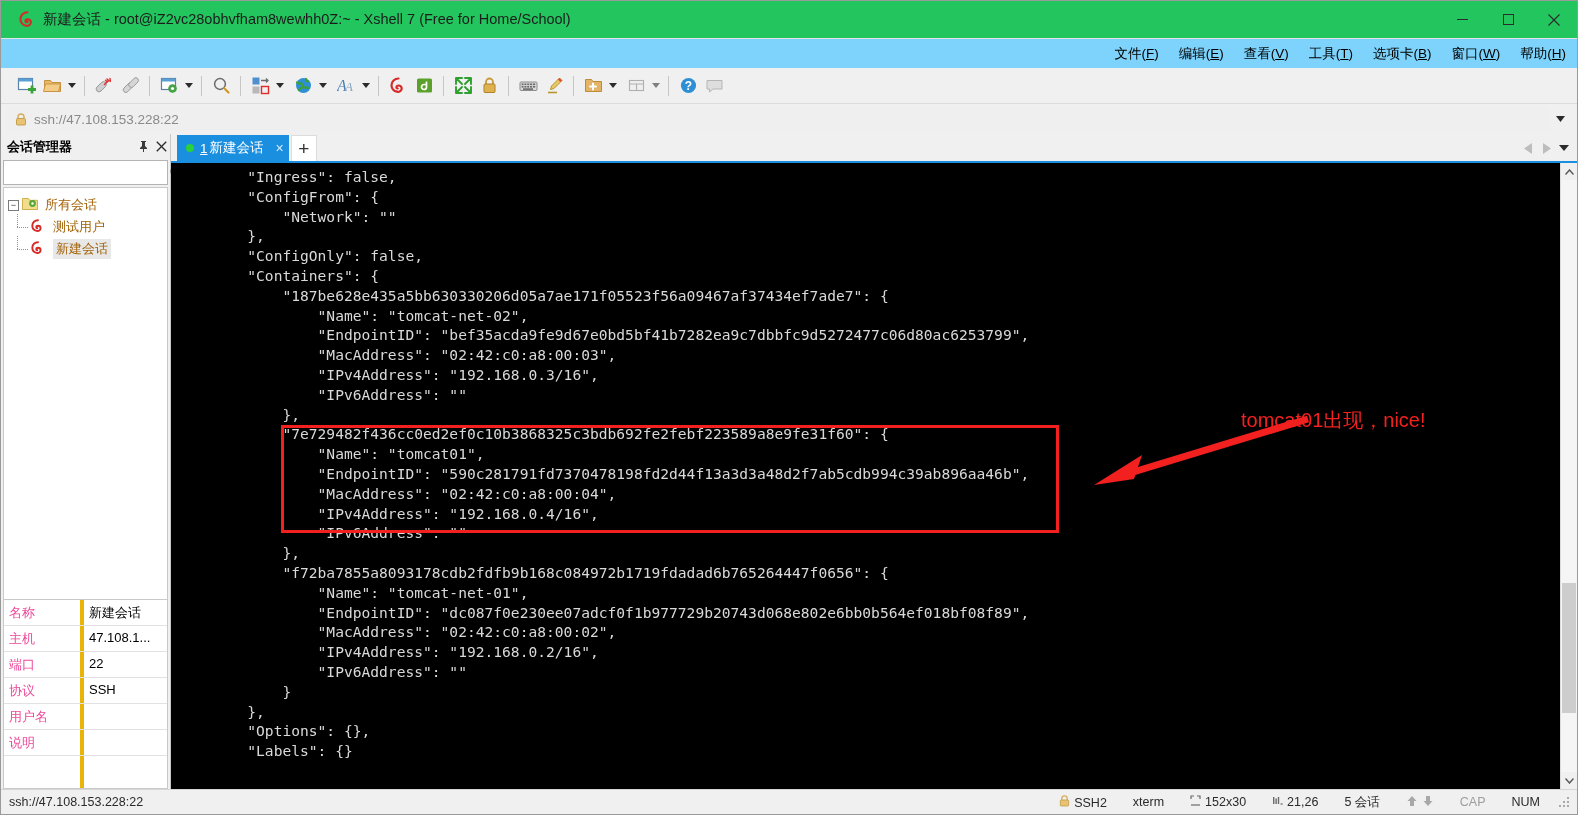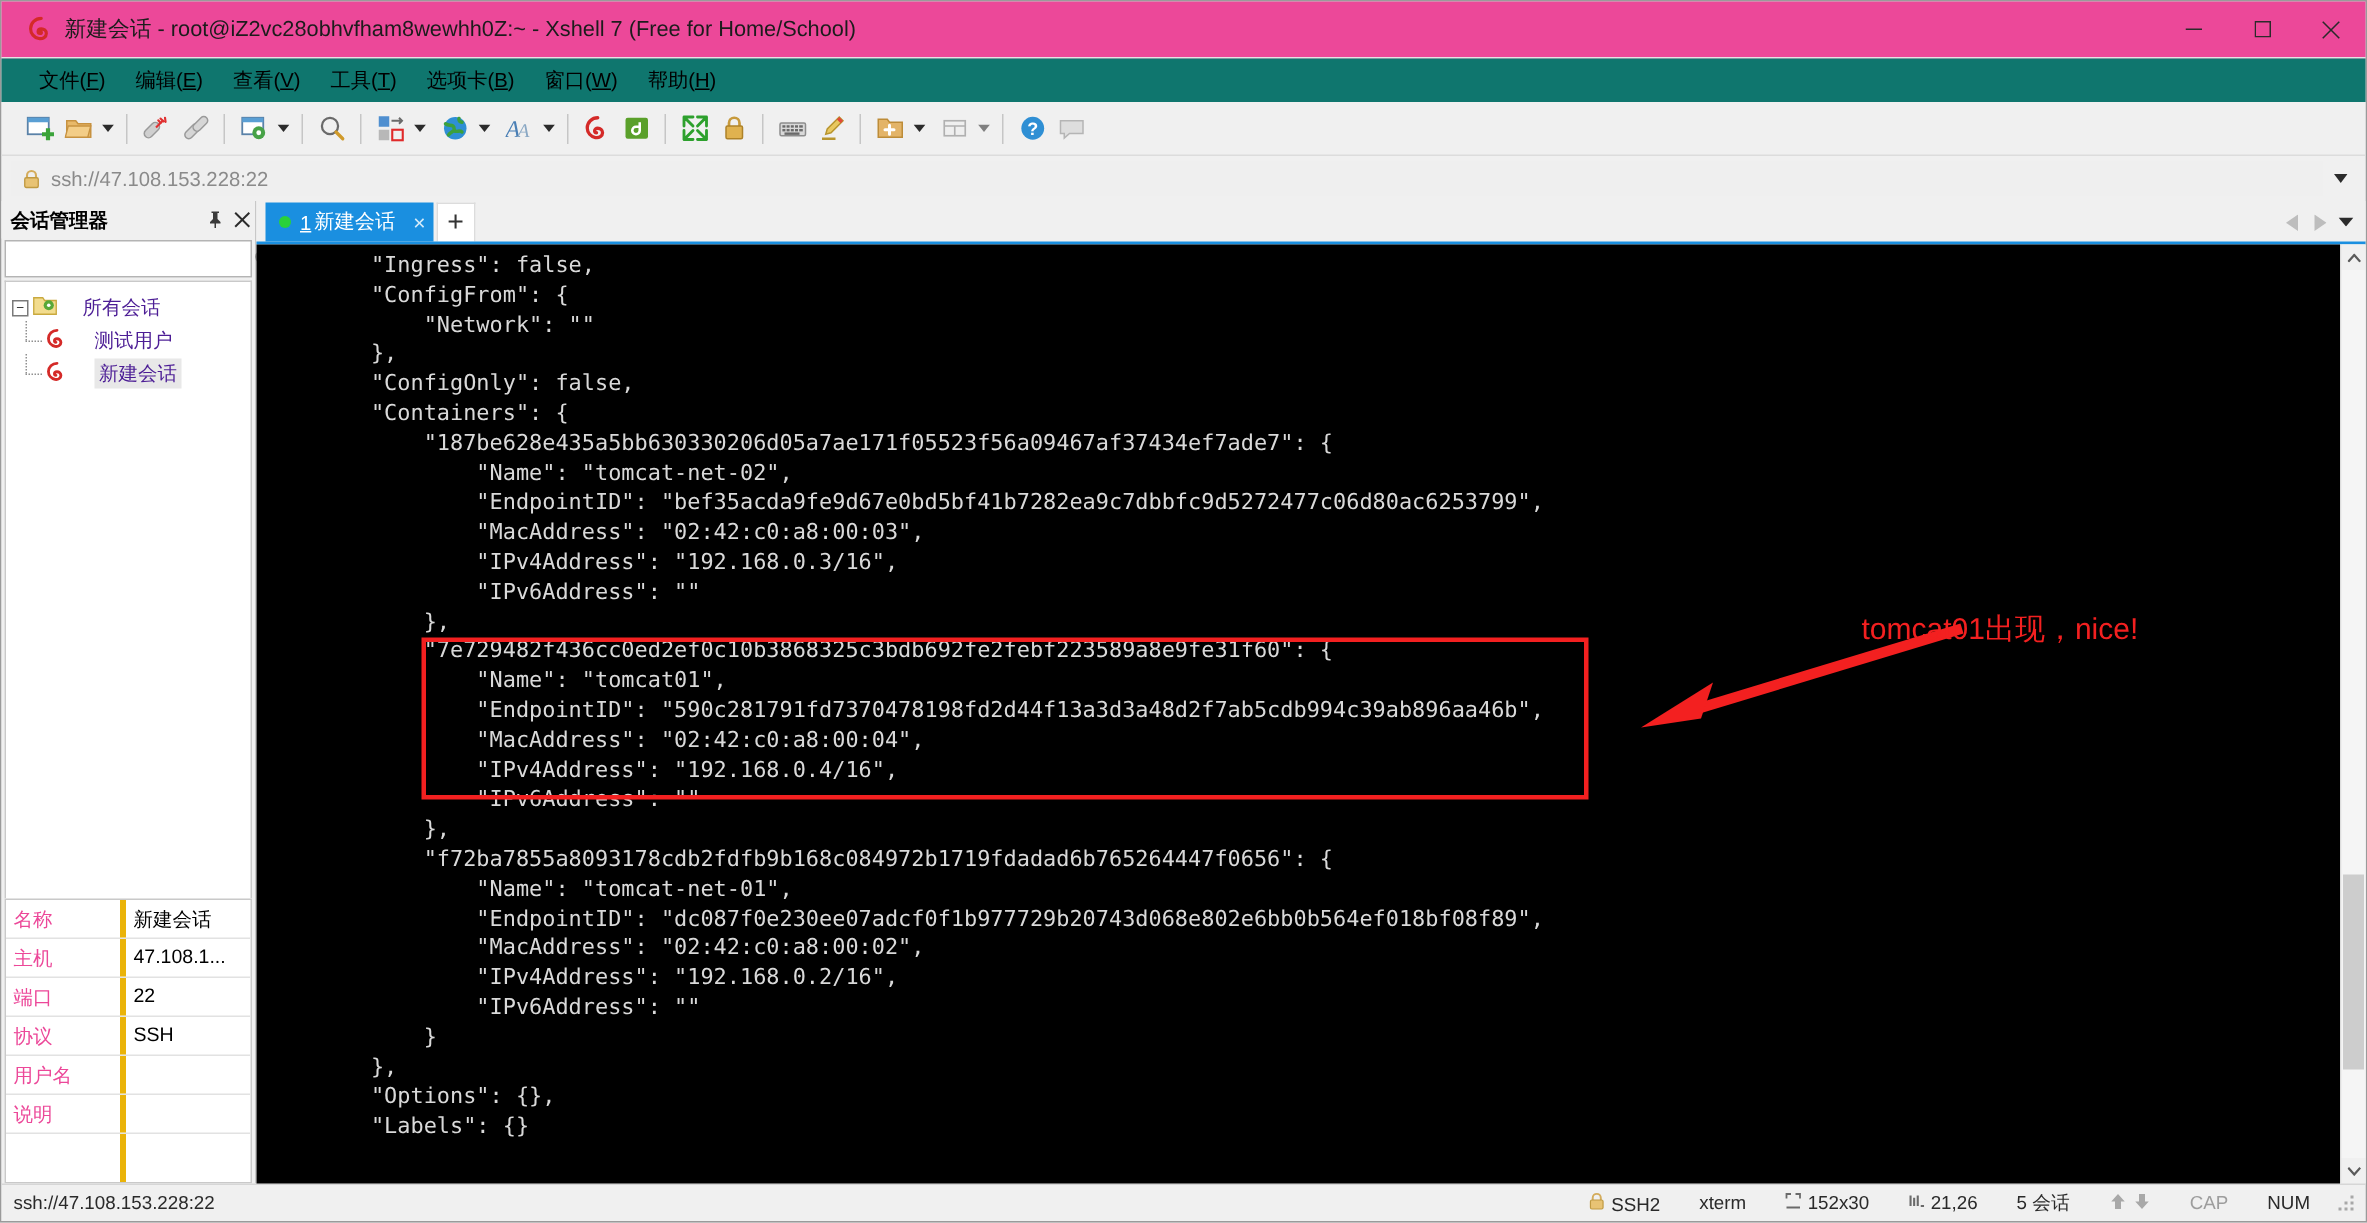--- a/index.html
+++ b/index.html
@@ -13,21 +13,21 @@
     position: relative;
     width: 1578px; height: 815px;
     border: 1px solid #9a9a9a;
     background: #f0f0f0;
     display: flex; flex-direction: column;
   }
 
   
   .titlebar {
     height: 38px; min-height: 38px;
-    background: #ec4899;
+    background: #22c55e;
     display: flex; align-items: center;
     border-bottom: 1px solid #e4e4e4;
   }
   .titlebar .app-icon {
     width: 28px; margin-left: 12px;
     display: flex; align-items: center; justify-content: center;
   }
   .title-text {
     font-size: 14.5px; color: #1c1c1c;
     white-space: nowrap; margin-left: 2px;
@@ -36,23 +36,24 @@
   .win-btn {
     width: 46px; height: 100%;
     display: flex; align-items: center; justify-content: center;
     cursor: default;
   }
   .win-btn svg { display: block; }
 
   
   .menubar {
     height: 29px; min-height: 29px;
-    background: #0f766e;
+    background: #7dd3fc;
     display: flex; align-items: center;
     padding-left: 16px;
+    justify-content: flex-end;
   }
   .menu-item {
     font-size: 13.5px; color: #000;
     padding: 4px 9px; margin-right: 2px;
     white-space: nowrap; cursor: default;
   }
   .menu-item u { text-decoration: underline; }
 
   
   .toolbar {
@@ -140,21 +141,21 @@
     font-family: "Liberation Sans", sans-serif;
   }
   .sm-search .mag { width: 22px; display:flex; align-items:center; justify-content:center; }
   .sm-tree {
     flex: 1; background: #fff; margin: 2px 2px 0 2px;
     border: 1px solid #c9c9c9; border-bottom: none;
     padding: 6px 0 0 4px; overflow: hidden;
     font-size: 13px;
   }
   .tree-row { display: flex; align-items: center; height: 22px; white-space: nowrap; }
-  .tree-row .lbl { margin-left: 17px; color: #4c1d95; }
+  .tree-row .lbl { margin-left: 7px; color: #a16207; }
   .tree-row.selected .lbl { background: #e8e8e8; padding: 1px 3px; }
   .tree-toggle {
     width: 11px; height: 11px; border: 1px solid #7a7a7a; background: #fff;
     display: flex; align-items: center; justify-content: center;
     font-size: 9px; line-height: 9px; color: #333; margin-right: 3px;
     cursor: default;
   }
   .tree-indent { width: 22px; height: 22px; position: relative; }
   .tree-indent::before {
     content: ""; position: absolute; left: 9px; top: -2px; bottom: 11px;

